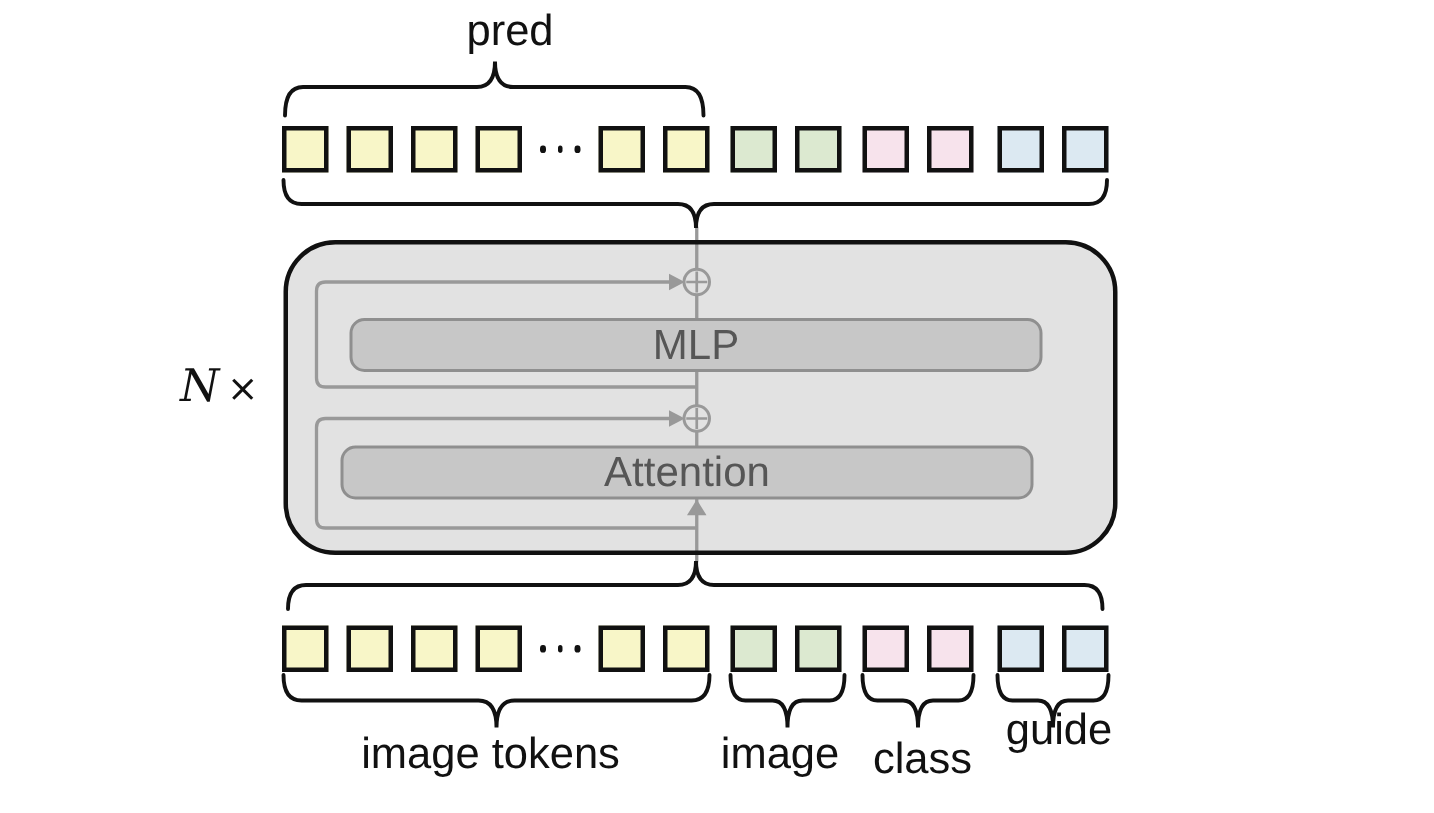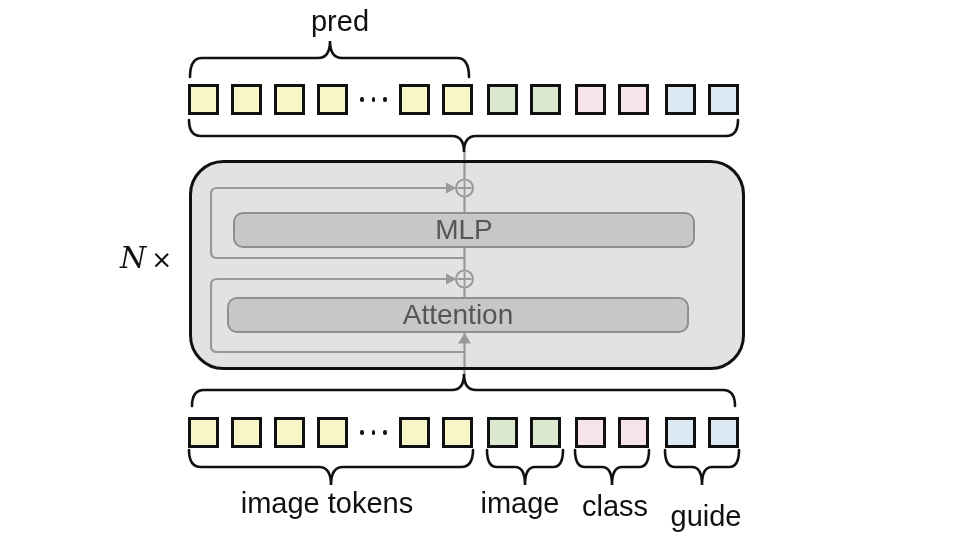--- a/index.html
+++ b/index.html
@@ -149,15 +149,15 @@
     <div class="token" data-type="time"></div>
     <div class="token gap-md" data-type="class"></div>
     <div class="token" data-type="class"></div>
     <div class="token gap-lg" data-type="guide"></div>
     <div class="token" data-type="guide"></div>
   </div>
 
   <div class="abs figure-label" style="left:327px;top:487px;">image tokens</div>
   <div class="abs figure-label" style="left:520px;top:487px;">image</div>
   <div class="abs figure-label" style="left:615px;top:490px;">class</div>
-  <div class="abs figure-label" style="left:706px;top:500px;">guide</div>
+  <div class="abs figure-label" style="left:706px;top:471px;">guide</div>
 
 </div>
 
 </body></html>

